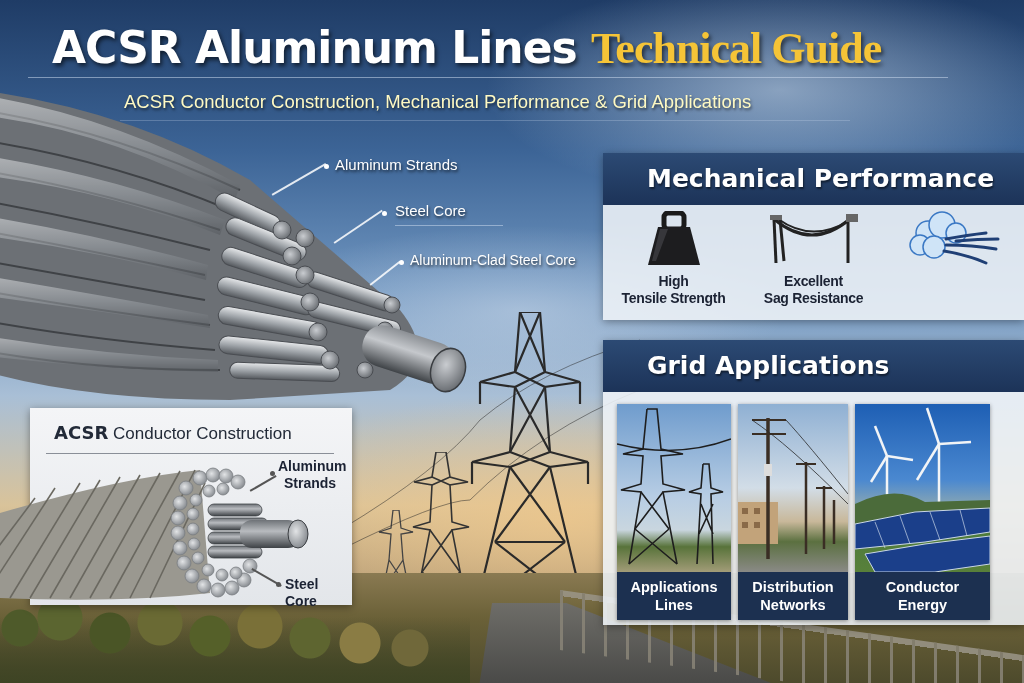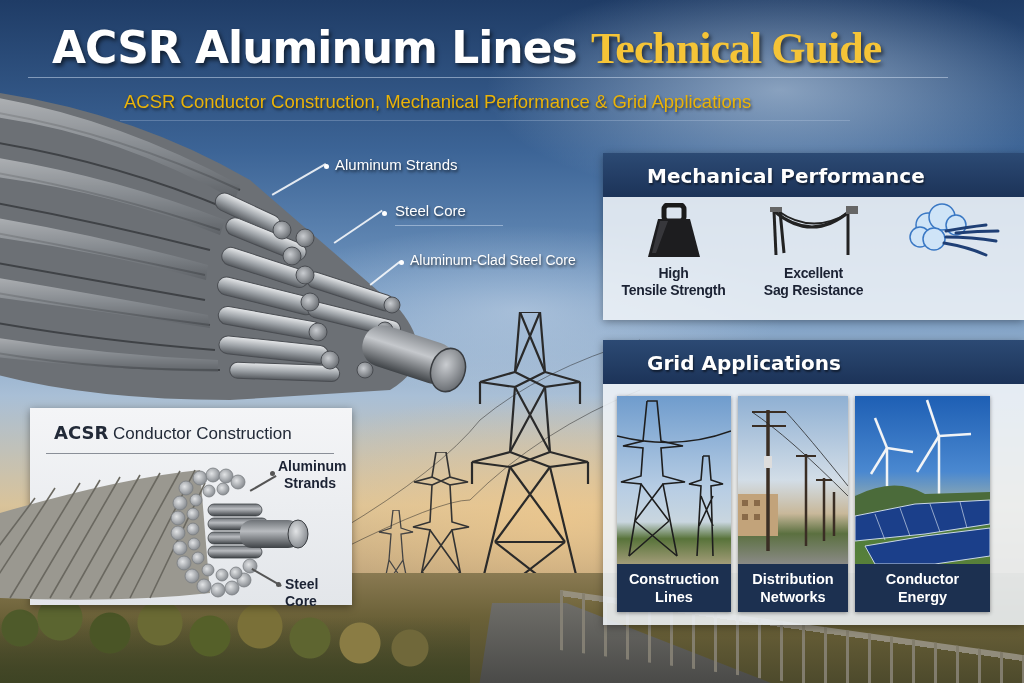--- a/index.html
+++ b/index.html
@@ -55,41 +55,41 @@
     position: absolute; left: 52px; top: 22px;
     font-family: "DejaVu Sans", sans-serif;
     font-weight: bold; font-size: 44px; letter-spacing: -1px;
     color: #ffffff; text-shadow: 2px 3px 4px rgba(0,0,0,0.6);
     white-space: nowrap;
   }
   .title .accent { color: #f5c437; font-family: Liberation Serif, serif; }
   .rule { position: absolute; height: 1px; background: rgba(200,215,235,0.55); }
   .subtitle {
     position: absolute; left: 124px; top: 91px;
-    font-size: 18.5px; color: #eab308; white-space: nowrap;
+    font-size: 18.5px; color: #fef9c3; white-space: nowrap;
     text-shadow: 1px 2px 3px rgba(0,0,0,0.6);
   }
 
   
   .callout {
     position: absolute; color: #fff; font-size: 15px; white-space: nowrap;
     text-shadow: 1px 2px 3px rgba(0,0,0,0.7);
   }
   .leader { position: absolute; height: 1.5px; background: rgba(255,255,255,0.85); transform-origin: left center; }
   .dot { position: absolute; width: 5px; height: 5px; border-radius: 50%; background: #fff; }
 
   
   .panel {
     position: absolute; background: rgba(238,242,247,0.88);
     box-shadow: 0 2px 8px rgba(0,0,0,0.35);
   }
   .panel-head {
-    height: 44px; background: linear-gradient(180deg, #2c4a74, #1c3358);
+    height: 52px; background: linear-gradient(180deg, #2c4a74, #1c3358);
     color: #fff; font-family: "DejaVu Sans", sans-serif; font-weight: bold;
-    font-size: 20px; padding: 11px 0 0 44px; text-shadow: 1px 2px 2px rgba(0,0,0,0.5);
+    font-size: 25px; padding: 11px 0 0 44px; text-shadow: 1px 2px 2px rgba(0,0,0,0.5);
   }
   .mech-items { display: flex; justify-content: space-between; padding: 6px 8px 0 8px; }
   .mech-item { width: 125px; text-align: center; }
   .mech-item svg { display: block; margin: 0 auto; height: 58px; }
   .mech-label {
     font-size: 14px; font-weight: bold; color: #1b2233; line-height: 17px;
     margin-top: 4px; letter-spacing: -0.3px;
   }
   .apps { display: flex; gap: 7px; padding: 12px 12px 0 14px; }
   .app-card { position: relative; background: #1c3050; box-shadow: 0 1px 4px rgba(0,0,0,0.4); }
@@ -374,21 +374,21 @@
         <svg width="114" height="168" viewBox="0 0 114 168">
           <g stroke="#1e1e1e" stroke-width="1.6" fill="none">
             <path d="M30 5 L40 5 L44 45 L66 50 L44 52 L46 80 L68 86 L46 88 L60 160 M30 5 L26 45 L6 50 L26 52 L24 80 L4 86 L24 88 L12 160"></path>
             <path d="M24 88 L52 125 M46 88 L18 125 M18 125 L60 160 M52 125 L12 160"></path>
             <path d="M86 60 L92 60 L94 84 L106 88 L94 90 L96 160 M86 60 L84 84 L72 88 L84 90 L80 160 M84 100 L96 130 M96 100 L82 130"></path>
             <path d="M0 40 Q60 55 114 35"></path>
           </g>
         </svg>
       </div>
       <div class="app-label">
-        <div>Construction</div>
+        <div>Applications</div>
         <div>Lines</div>
       </div>
     </div>
     <div class="app-card" style="width:110px">
       <div class="app-img" style="height:168px;background:linear-gradient(180deg,#8fb0d3 0%,#d2dde7 50%,#c8b89a 70%,#5b7040 82%,#8a8a86 100%)">
         <svg width="110" height="168" viewBox="0 0 110 168">
           <rect x="0" y="98" width="40" height="42" fill="#c2a37a"></rect>
           <g fill="#8a6a48">
               <rect x="4" y="104" width="6" height="6"></rect>
               <rect x="16" y="104" width="6" height="6"></rect>

